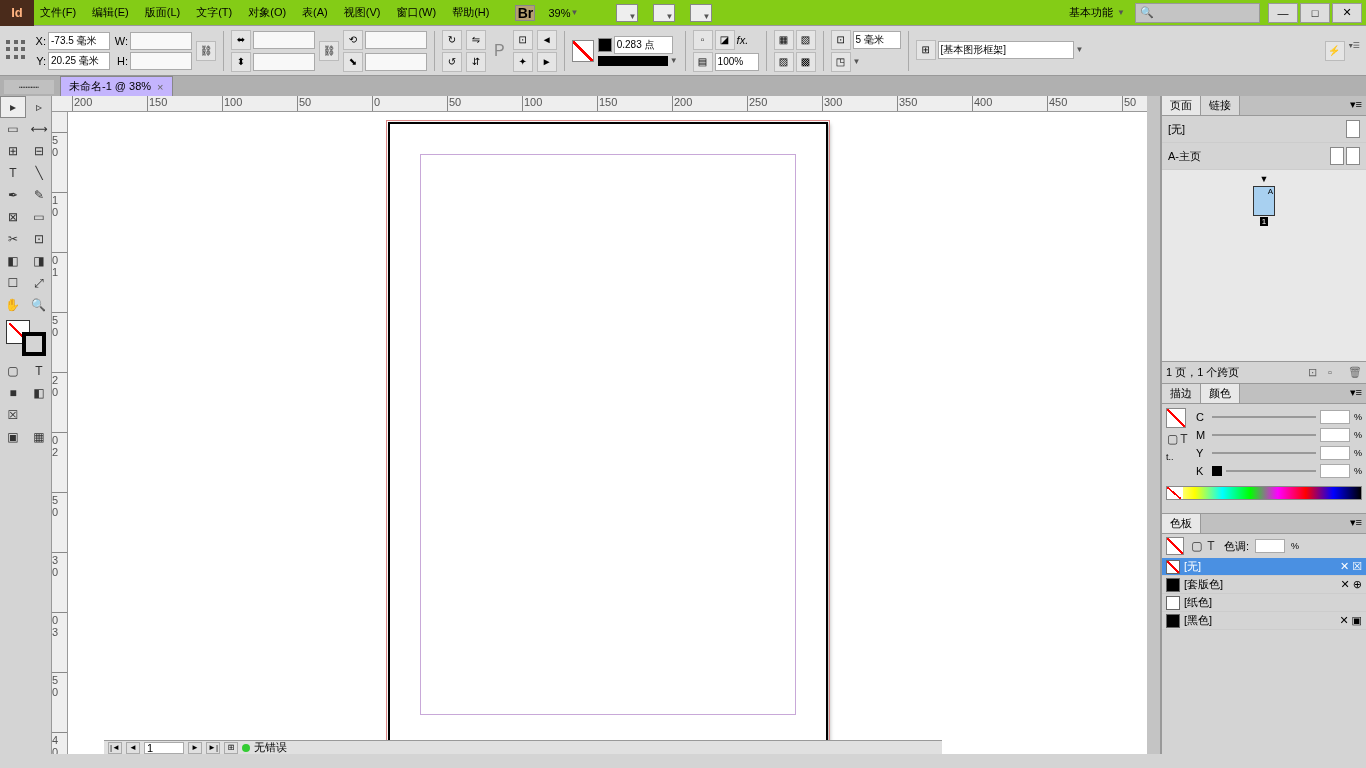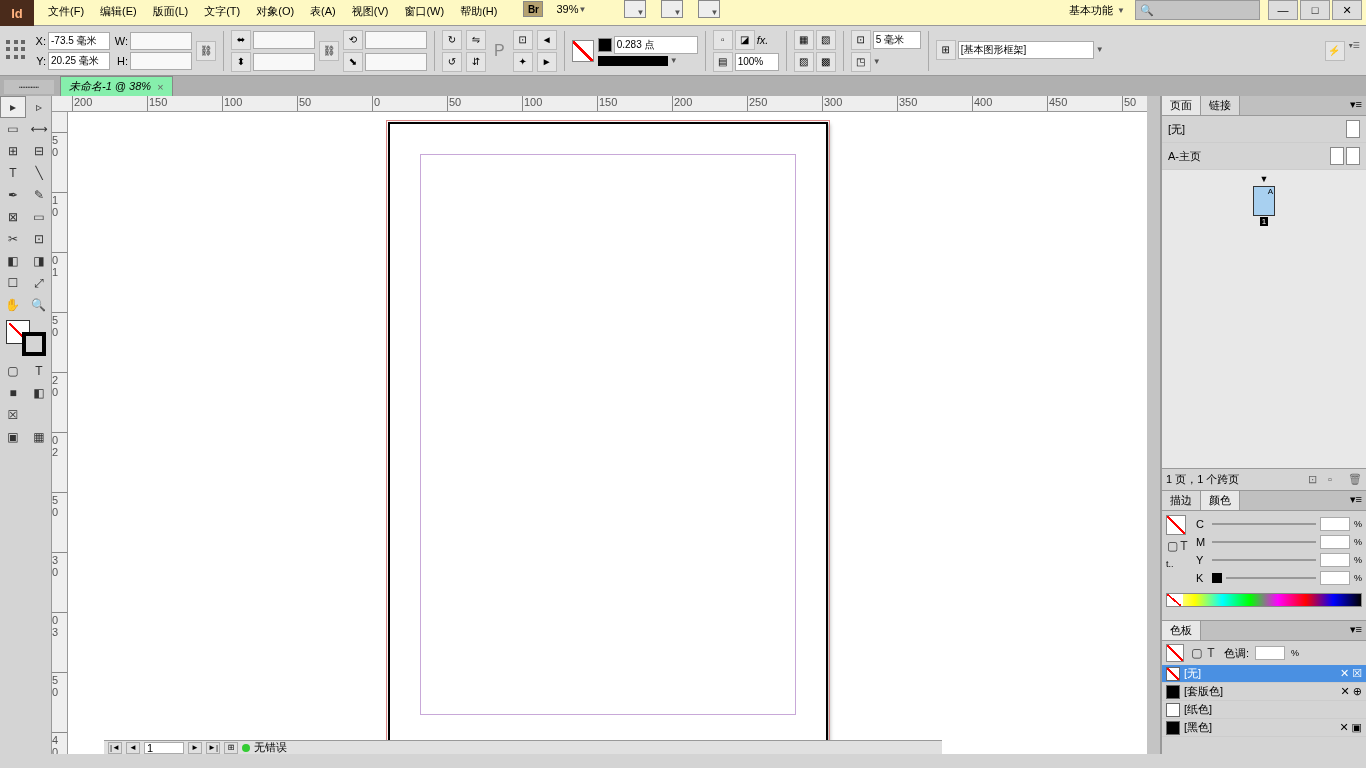--- a/index.html
+++ b/index.html
@@ -1,24 +1,24 @@
 <!DOCTYPE html>
 <html><head>
 <meta charset="utf-8">
 <style>
 * { margin: 0; padding: 0; box-sizing: border-box; font-family: "Microsoft YaHei", sans-serif; font-size: 11px; }
 body { width: 1366px; height: 768px; background: #d4d4d4; overflow: hidden; position: relative; }
 
 
-.menubar { height: 26px; background: #fef9c3; display: flex; align-items: flex-start; border-bottom: 1px solid #999; }
+.menubar { height: 26px; background: #84cc16; display: flex; align-items: center; border-bottom: 1px solid #999; }
 .app-icon { width: 34px; height: 26px; background: #4a2b1b; color: #ffb380; display: flex; align-items: center; justify-content: center; font-weight: bold; font-size: 13px; }
-.menu-items { display: flex; gap: 4px; margin-left: 8px; }
+.menu-items { display: flex; gap: 4px; }
 .menu-item { padding: 4px 6px; cursor: default; }
 .menu-right { margin-left: 20px; display: flex; align-items: center; gap: 10px; }
-.bridge-icon { width: 20px; height: 16px; background: #b5a170; border: 1px solid #888; display: flex; align-items: center; justify-content: center; font-size: 10px; font-weight: bold; }
+.bridge-icon { width: 20px; height: 16px; background: #b5a170; border: 1px solid #888; display: flex; align-items: center; justify-content: center; font-size: 14px; font-weight: bold; }
 .zoom-dd { display: flex; align-items: center; gap: 0; border: 1px solid transparent; padding: 1px 2px; }
 .view-btns { display: flex; gap: 15px; margin-left: 25px; }
 .vbtn { width: 22px; height: 18px; border: 1px solid #888; background: #eee; position: relative; }
 .win-right { margin-left: auto; display: flex; align-items: center; gap: 6px; padding-right: 4px; }
 .workspace-dd { padding: 2px 4px; display: flex; align-items: center; gap: 4px; }
 .search-box { width: 125px; height: 20px; background: #c4c4c4; border: 1px solid #999; display: flex; align-items: center; padding: 0 4px; color: #777; }
 .win-btns { display: flex; }
 .win-btn { width: 30px; height: 20px; background: #ddd; border: 1px solid #999; display: flex; align-items: center; justify-content: center; margin-left: 2px; }
 
 
@@ -34,21 +34,21 @@
 .fill-none { width: 22px; height: 22px; background: #fff; border: 1px solid #888; position: relative; }
 .fill-none::after { content: ""; position: absolute; inset: 0; background: linear-gradient(to top right, transparent 45%, red 45%, red 55%, transparent 55%); }
 .fill-black { width: 22px; height: 22px; background: #000; border: 1px solid #888; }
 .stroke-bar { width: 70px; height: 10px; background: #000; }
 .sep { width: 1px; height: 40px; background: #aaa; margin: 0 3px; }
 .ctrl-dd { display: flex; align-items: center; height: 18px; border: 1px solid #aaa; background: #fff; padding: 0 2px; font-size: 10px; }
 .opt-group { display: flex; flex-direction: column; gap: 2px; }
 
 
 .tabbar { height: 20px; background: #b0b0b0; display: flex; align-items: flex-end; padding-left: 60px; }
-.tab { background: #86efac; height: 20px; padding: 2px 8px; border: 1px solid #888; border-bottom: none; display: flex; align-items: center; gap: 6px; font-size: 11px; font-style: italic; }
+.tab { background: #c4b5fd; height: 20px; padding: 2px 8px; border: 1px solid #888; border-bottom: none; display: flex; align-items: center; gap: 6px; font-size: 11px; }
 .tab-x { color: #666; cursor: pointer; }
 
 
 .main { position: absolute; top: 96px; left: 0; right: 0; bottom: 14px; display: flex; }
 .tools { width: 52px; background: #d4d4d4; border-right: 1px solid #999; display: flex; flex-direction: column; }
 .tool-grid { display: grid; grid-template-columns: 1fr 1fr; }
 .tool { width: 26px; height: 22px; display: flex; align-items: center; justify-content: center; border: 1px solid transparent; font-size: 12px; color: #333; }
 .tool.sel { background: #eee; border: 1px solid #888; }
 .fill-stroke { width: 40px; height: 36px; position: relative; margin: 4px auto; }
 .fs-fill { position: absolute; top: 0; left: 0; width: 24px; height: 24px; background: #fff; border: 1px solid #333; }
@@ -64,21 +64,21 @@
 .canvas { flex: 1; background: #fff; position: relative; overflow: hidden; }
 .page { position: absolute; left: 320px; top: 10px; width: 440px; height: 625px; background: #fff; border: 2px solid #000; box-shadow: 2px 2px 4px rgba(0,0,0,0.3); }
 .margin { position: absolute; inset: 30px; border: 1px solid #c8a8d8; }
 .bleed { position: absolute; inset: -4px; border: 1px solid #d88; pointer-events: none; }
 
 
 .panels { width: 205px; background: #d4d4d4; border-left: 1px solid #999; display: flex; flex-direction: column; }
 .panel-tabs { display: flex; background: #c0c0c0; height: 20px; border-bottom: 1px solid #999; }
 .ptab { padding: 2px 8px; background: #d9d9d9; border-right: 1px solid #999; font-size: 11px; }
 .ptab.active { background: #e8e8e8; }
-.pages-panel { height: 395px; display: flex; flex-direction: column; border-bottom: 1px solid #999; }
+.pages-panel { height: 288px; display: flex; flex-direction: column; border-bottom: 1px solid #999; }
 .master-row { padding: 4px 6px; display: flex; align-items: center; justify-content: space-between; border-bottom: 1px solid #ccc; }
 .master-right { display: flex; gap: 2px; }
 .master-thumb { width: 14px; height: 18px; border: 1px solid #888; background: #fff; }
 .pages-area { flex: 1; background: #e8e8e8; display: flex; flex-direction: column; align-items: center; padding-top: 4px; position: relative; }
 .spread-marker { font-size: 9px; }
 .page-thumb { width: 22px; height: 30px; background: #a8d0f0; border: 1px solid #333; margin-top: 2px; position: relative; }
 .page-num { background: #000; color: #fff; font-size: 8px; padding: 0 2px; margin-top: 1px; }
 .pages-status { height: 22px; border-top: 1px solid #999; display: flex; align-items: center; padding: 0 4px; justify-content: space-between; font-size: 10px; }
 .mini-icons { display: flex; gap: 6px; }
 .mini-icon { width: 14px; height: 14px; color: #666; }
@@ -237,21 +237,21 @@
   </div>
   <div class="opt-group">
     <div class="ctrl-icon">◄</div>
     <div class="ctrl-icon">►</div>
   </div>
   <div class="sep"></div>
   <div class="fill-none"></div>
   <div class="opt-group">
     <div class="coord-row">
         <div class="fill-black" style="width:14px;height:14px"></div>
-        <div class="ctrl-dd" style="width:84px">0.283 点</div>
+        <div class="ctrl-dd" style="width:59px">0.283 点</div>
       </div>
     <div class="coord-row">
         <div class="stroke-bar"></div>
         <span class="tri">▼</span>
       </div>
   </div>
   <div class="sep"></div>
   <div class="opt-group">
     <div class="coord-row">
         <span class="ctrl-icon">▫</span>

